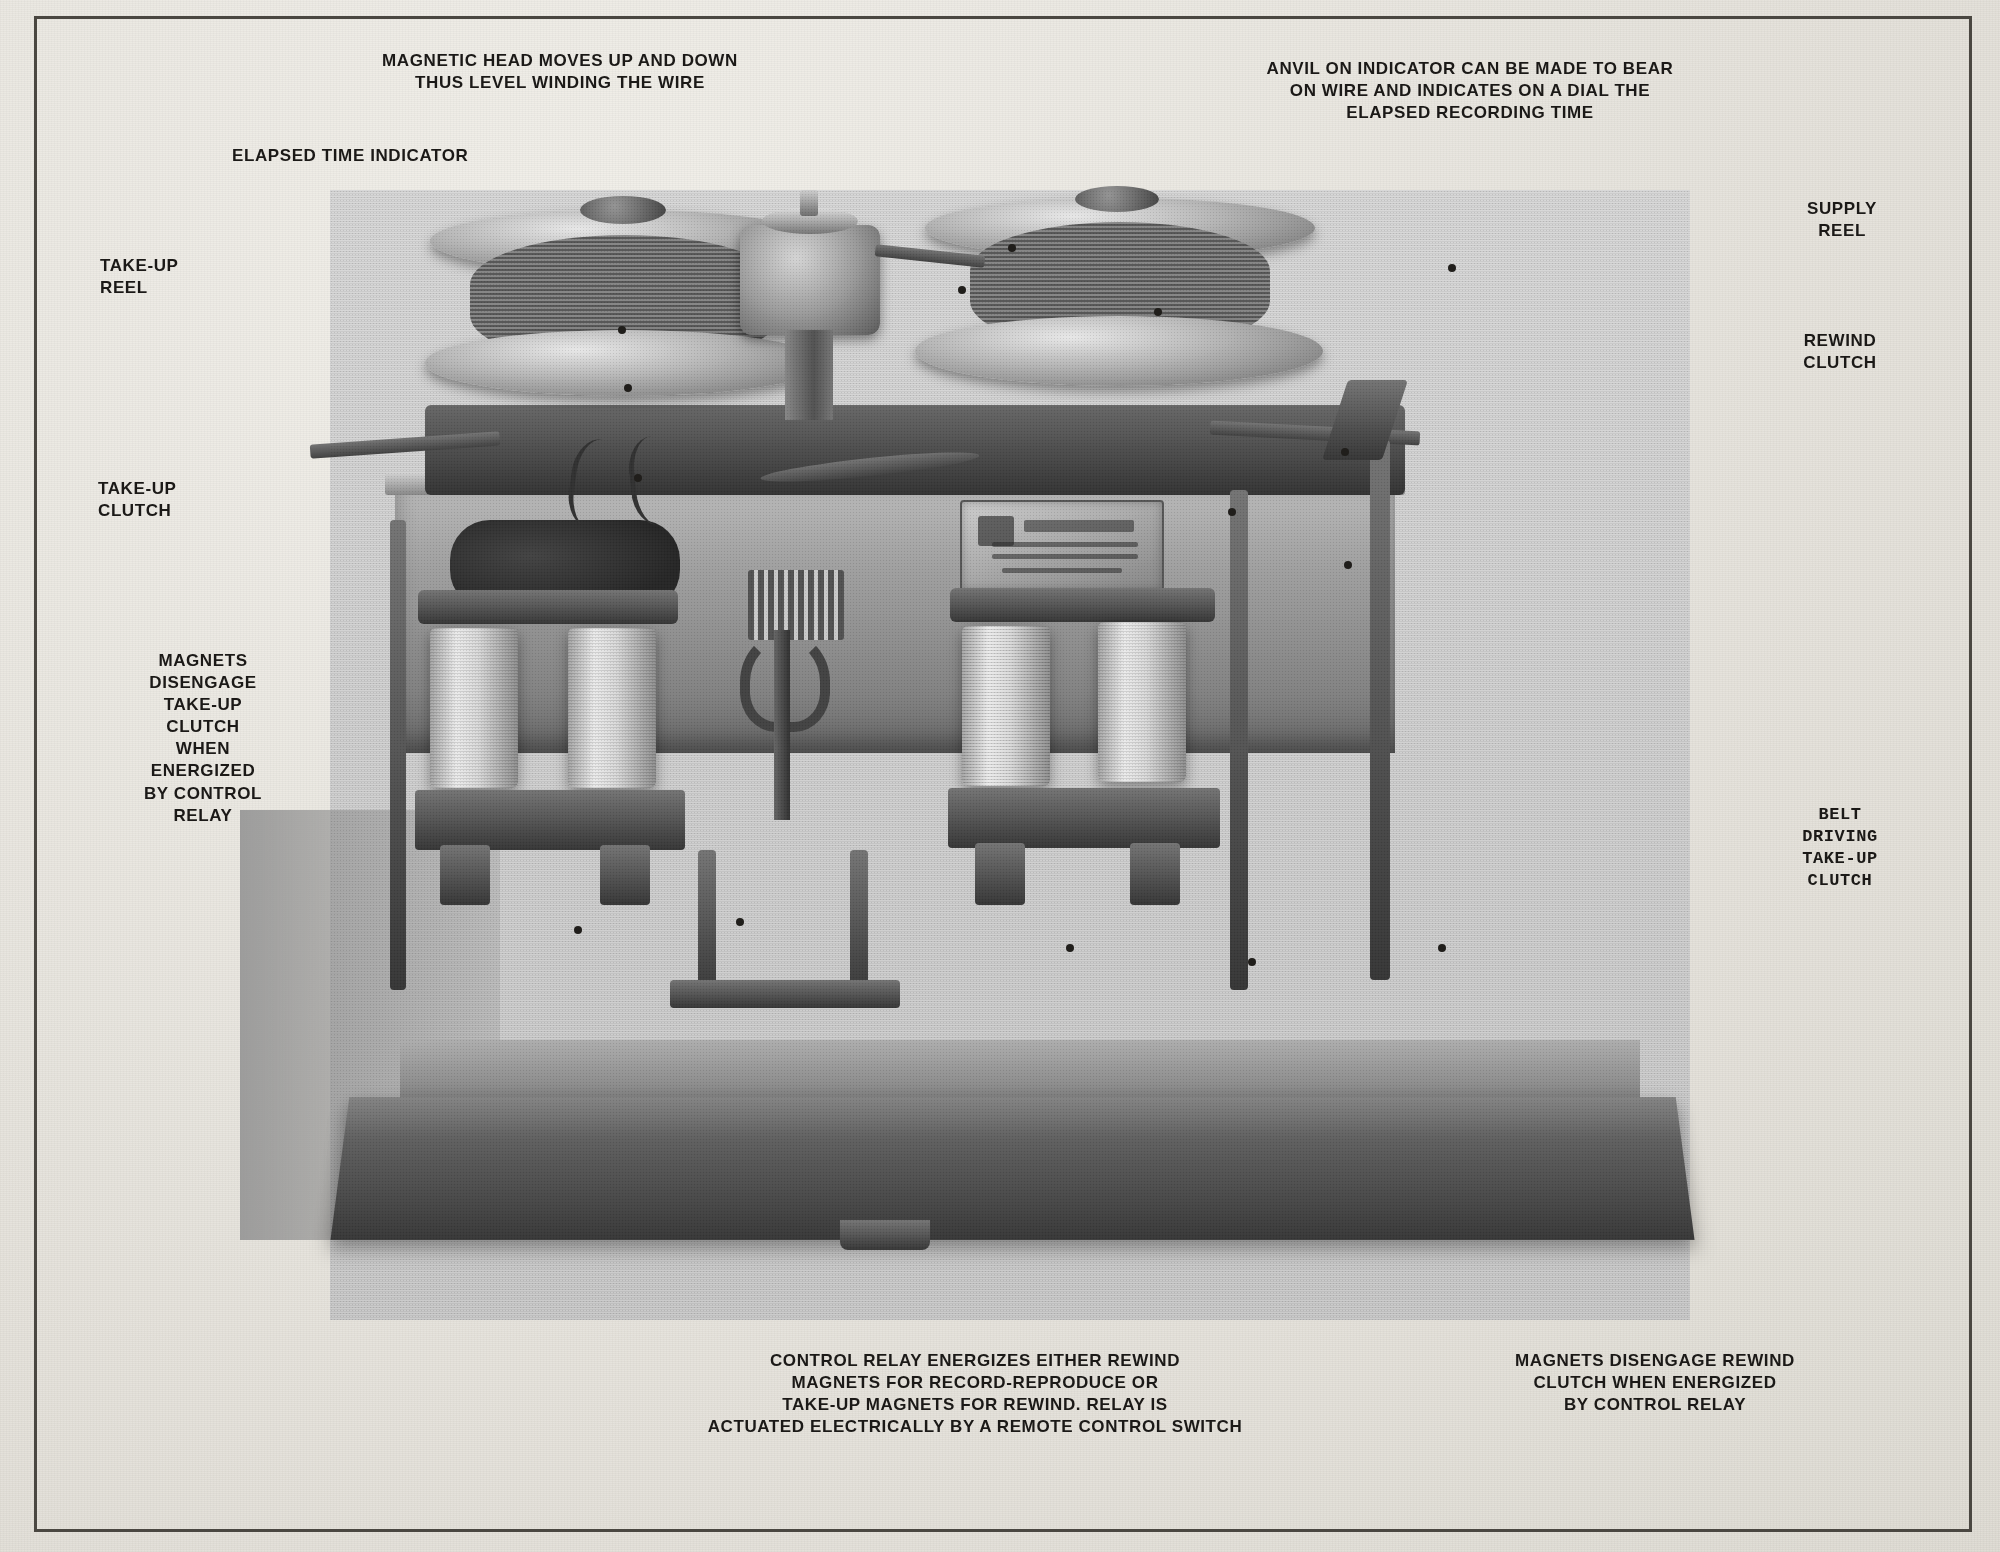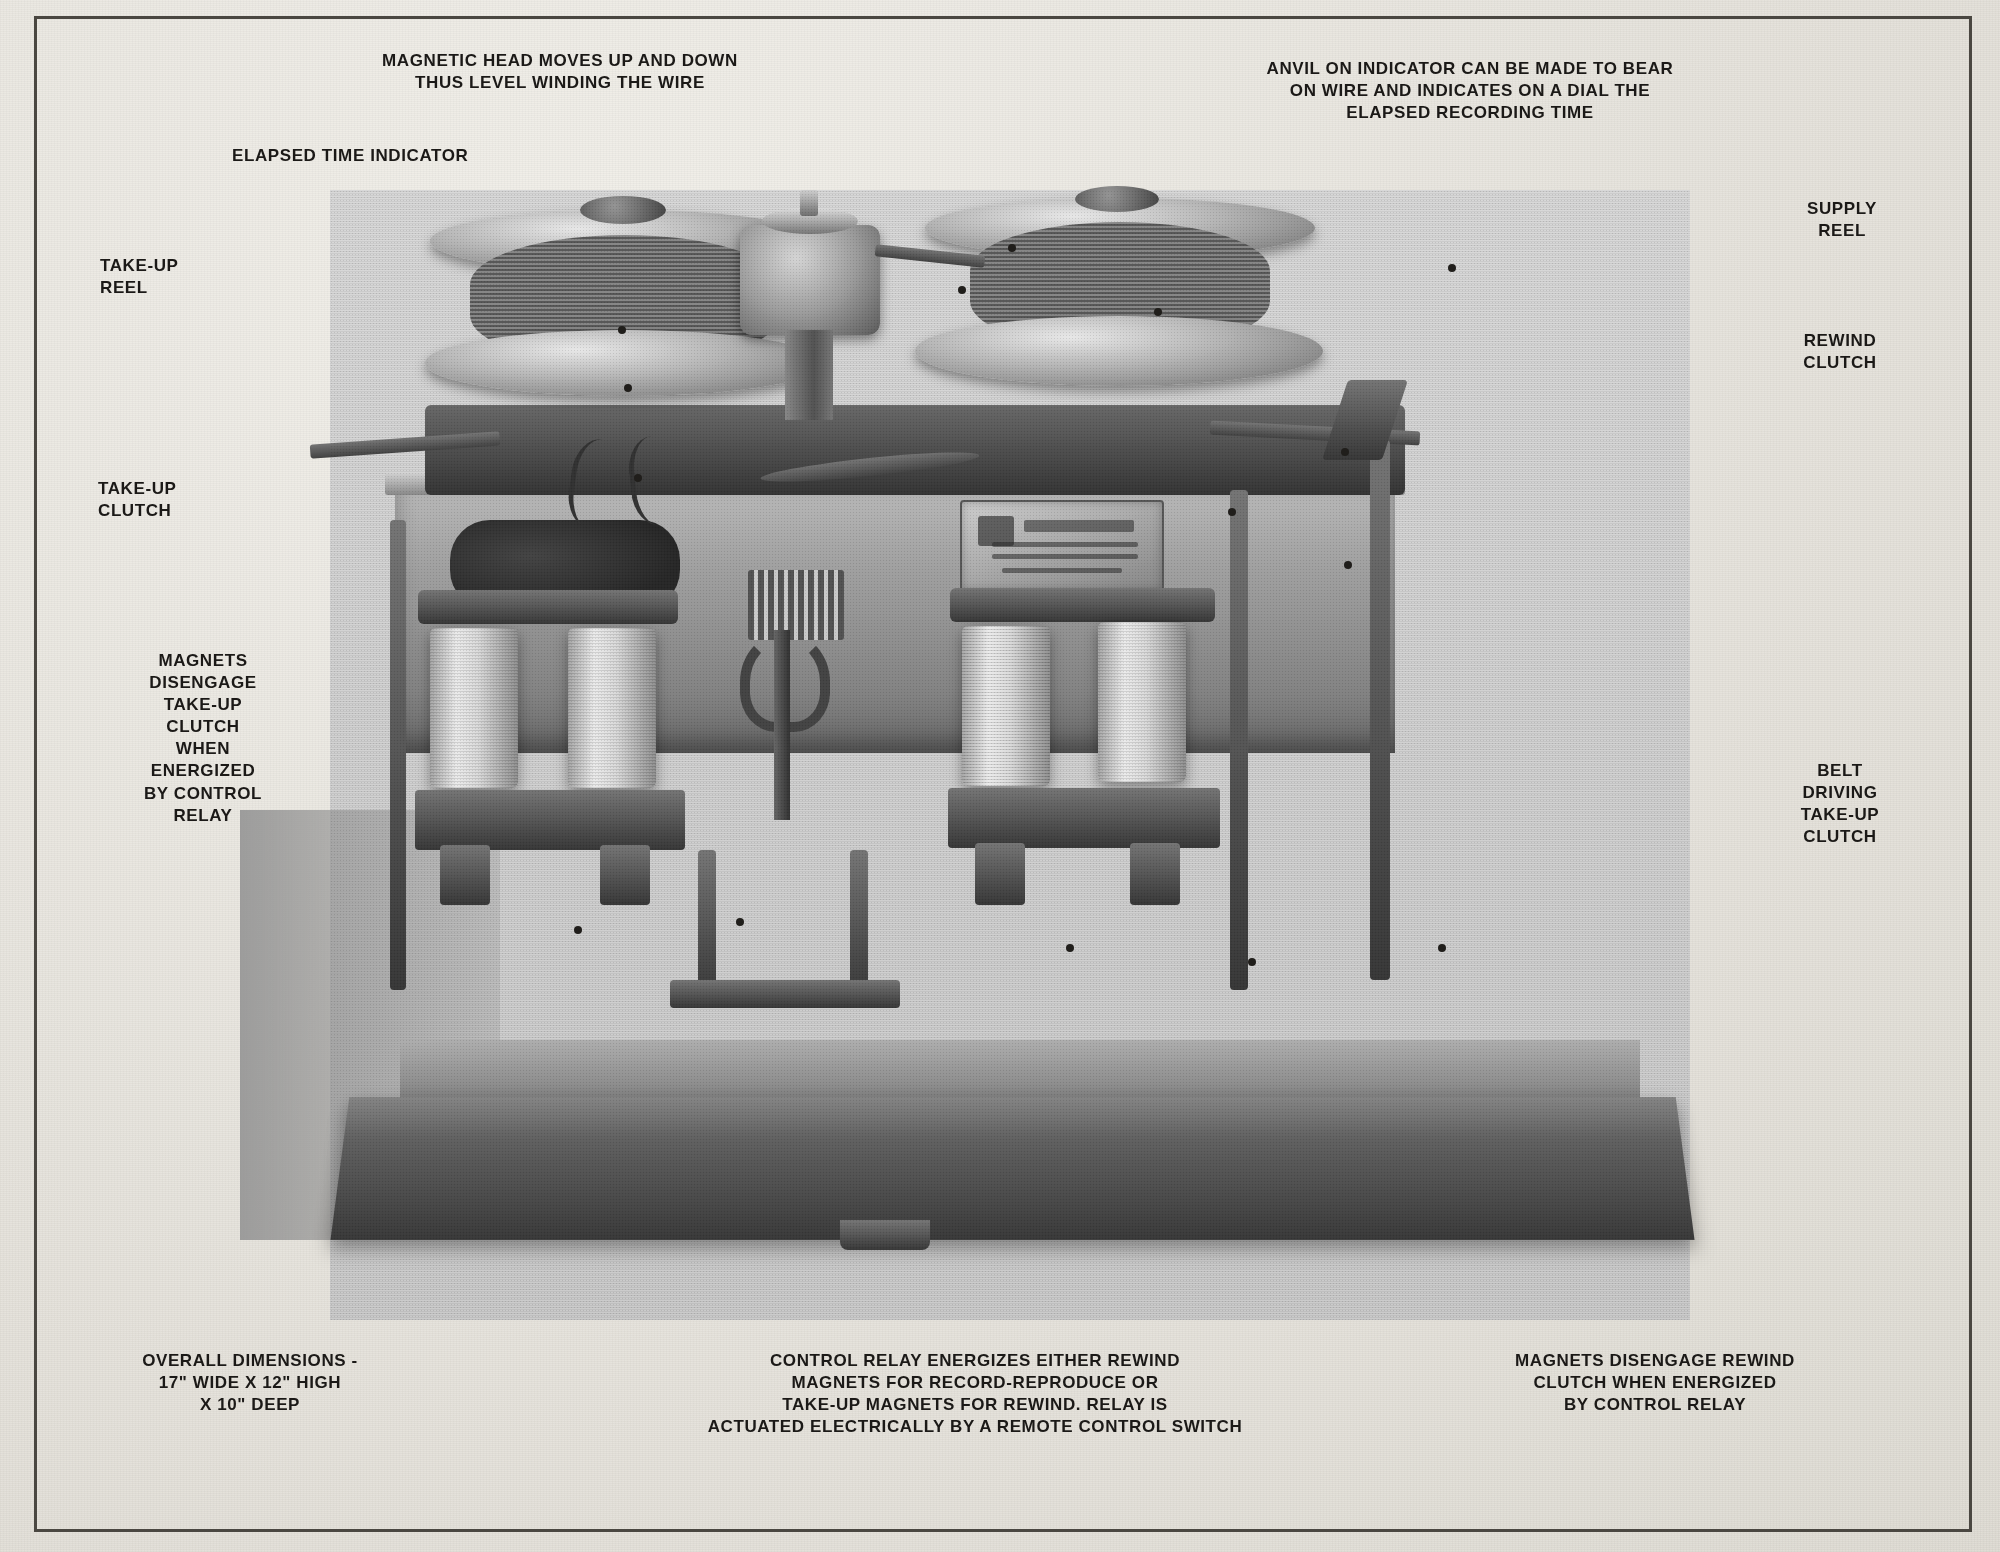--- a/index.html
+++ b/index.html
@@ -438,44 +438,41 @@
 ON WIRE AND INDICATES ON A DIAL THE
 ELAPSED RECORDING TIME</div>
 
   <div class="label c" style="left:1742px;top:198px;width:200px;">SUPPLY
 REEL</div>
 
   <div class="label c" style="left:1740px;top:330px;width:200px;">REWIND
 CLUTCH</div>
 
 
-  <div class="label c" style="left:1735px;top:760px;width:210px;">BELT
+  <div class="label c" style="left:1735px;top:804px;width:210px;font-family:Liberation Mono, monospace;">BELT
 DRIVING
 TAKE-UP
 CLUTCH</div>
 
   <div class="label l" style="left:100px;top:255px;width:230px;">TAKE-UP
 REEL</div>
 
 
   <div class="label l" style="left:98px;top:478px;width:230px;">TAKE-UP
 CLUTCH</div>
 
   <div class="label c" style="left:88px;top:650px;width:230px;">MAGNETS
 DISENGAGE
 TAKE-UP
 CLUTCH
 WHEN
 ENERGIZED
 BY CONTROL
 RELAY</div>
 
-  <div class="label c" style="left:75px;top:1350px;width:350px;">OVERALL DIMENSIONS -
-17" WIDE X 12" HIGH
-X 10" DEEP</div>
 
   <div class="label c" style="left:1420px;top:1350px;width:470px;">MAGNETS DISENGAGE REWIND
 CLUTCH WHEN ENERGIZED
 BY CONTROL RELAY</div>
 
   <div class="label c" style="left:560px;top:1350px;width:830px;">CONTROL RELAY ENERGIZES EITHER REWIND
 MAGNETS FOR RECORD-REPRODUCE OR
 TAKE-UP MAGNETS FOR REWIND.  RELAY IS
 ACTUATED ELECTRICALLY BY A REMOTE CONTROL SWITCH</div>
 </div>

